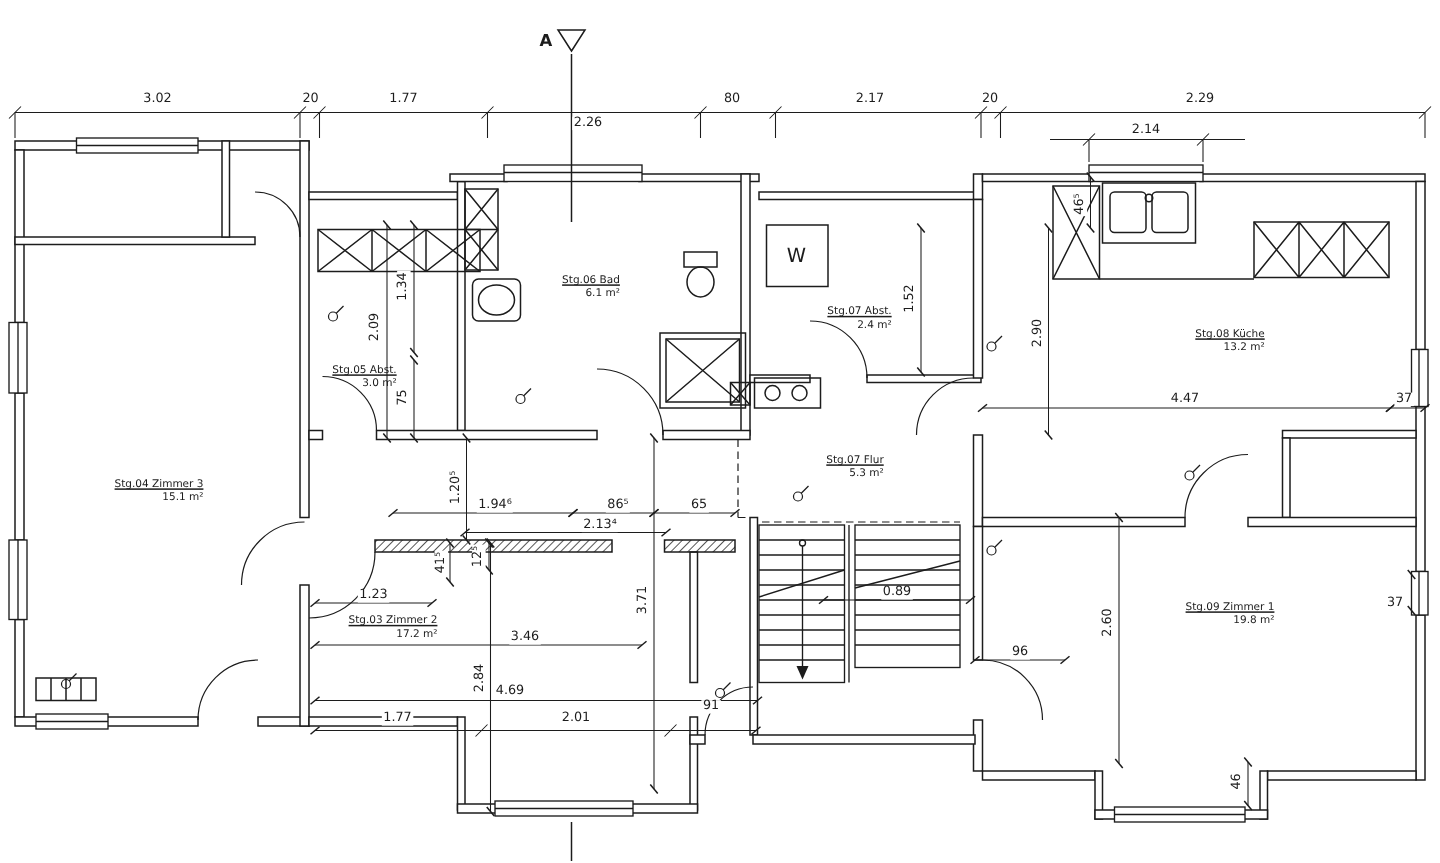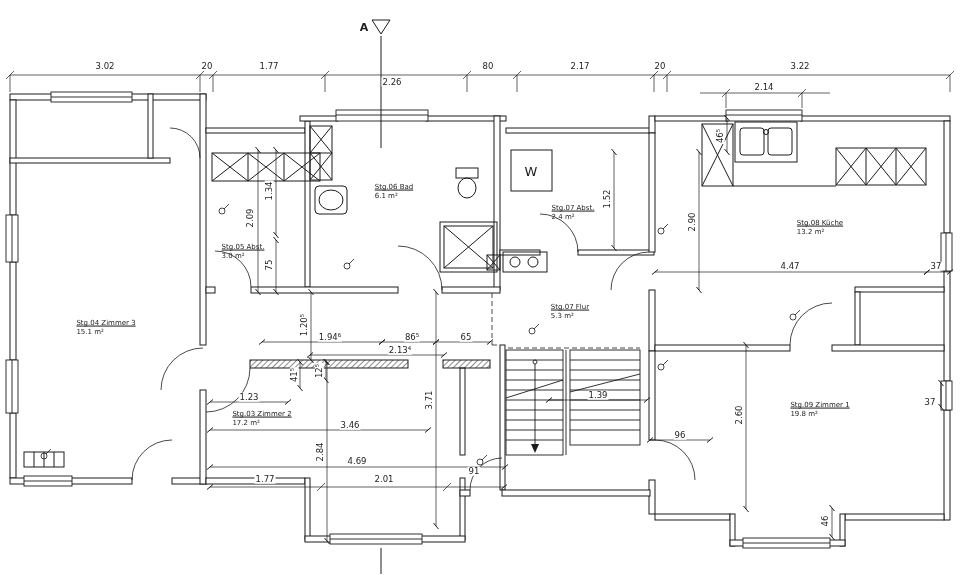--- a/index.html
+++ b/index.html
@@ -5,21 +5,21 @@
   *{box-sizing:border-box}
   html,body{margin:0;padding:0;background:#ffffff}
   .plan{position:relative;width:960px;height:575px;background:#ffffff;overflow:hidden;
         font-family:"DejaVu Sans","Liberation Sans",sans-serif;color:#1c1c1c}
   .plan svg{position:absolute;left:0;top:0}
   .dl{position:absolute;transform:translate(-50%,-50%);font-size:8.5px;line-height:1;
       white-space:nowrap;background:#fff;padding:0 1px}
   .dl.v{transform:translate(-50%,-50%) rotate(-90deg)}
   .dl.wm{font-size:13px;background:transparent}
   .dl.sec{font-size:11px;font-weight:bold;background:transparent}
-  .room{position:absolute;transform:translate(-50%,-50%);text-align:left;font-size:7px;
+  .room{position:absolute;transform:translate(-50%,-50%);text-align:right;font-size:7px;
         line-height:1.35;white-space:nowrap}
   .rn{text-decoration:underline}
 </style>
 </head>
 <body>
 
 <div class="plan">
 
   <svg width="960" height="575" viewBox="0 0 960 575">
     <defs>
@@ -238,21 +238,21 @@
     </g>
   </svg>
 
   <span class="dl" style="left:105px;top:66px">3.02</span>
   <span class="dl" style="left:207px;top:66px">20</span>
   <span class="dl" style="left:269px;top:66px">1.77</span>
   <span class="dl" style="left:392px;top:82px">2.26</span>
   <span class="dl" style="left:488px;top:66px">80</span>
   <span class="dl" style="left:580px;top:66px">2.17</span>
   <span class="dl" style="left:660px;top:66px">20</span>
-  <span class="dl" style="left:800px;top:66px">3.22</span>
+  <span class="dl" style="left:800px;top:66px">2.29</span>
   <span class="dl" style="left:764px;top:87px">2.14</span>
 
   <span class="dl v" style="left:269px;top:191px">1.34</span>
   <span class="dl v" style="left:250px;top:218px">2.09</span>
   <span class="dl v" style="left:269px;top:265px">75</span>
   <span class="dl v" style="left:720px;top:136px">46⁵</span>
   <span class="dl v" style="left:607px;top:199px">1.52</span>
   <span class="dl v" style="left:692px;top:222px">2.90</span>
   <span class="dl" style="left:790px;top:266px">4.47</span>
   <span class="dl" style="left:936px;top:266px">37</span>
@@ -260,25 +260,25 @@
   <span class="dl" style="left:330px;top:337px">1.94⁶</span>
   <span class="dl" style="left:412px;top:337px">86⁵</span>
   <span class="dl" style="left:466px;top:337px">65</span>
   <span class="dl" style="left:400px;top:350px">2.13⁴</span>
   <span class="dl v" style="left:294px;top:375px">41⁵</span>
   <span class="dl v" style="left:319px;top:371px">12⁵</span>
   <span class="dl" style="left:249px;top:397px">1.23</span>
   <span class="dl" style="left:350px;top:425px">3.46</span>
   <span class="dl v" style="left:429px;top:400px">3.71</span>
   <span class="dl v" style="left:320px;top:452px">2.84</span>
-  <span class="dl" style="left:598px;top:395px">1.39</span>
+  <span class="dl" style="left:598px;top:395px">0.89</span>
   <span class="dl" style="left:680px;top:435px">96</span>
   <span class="dl v" style="left:739px;top:415px">2.60</span>
   <span class="dl" style="left:930px;top:402px">37</span>
-  <span class="dl" style="left:357px;top:461px">4.69</span>
+  <span class="dl" style="left:340px;top:461px">4.69</span>
   <span class="dl" style="left:265px;top:479px">1.77</span>
   <span class="dl" style="left:384px;top:479px">2.01</span>
   <span class="dl" style="left:474px;top:471px">91</span>
   <span class="dl v" style="left:825px;top:521px">46</span>
 
   <span class="dl wm" style="left:531px;top:171px">W</span>
   <span class="dl sec" style="left:364px;top:27px">A</span>
 
   <div class="room" style="left:106px;top:328px">
     <div class="rn">Stg.04 Zimmer 3</div>

